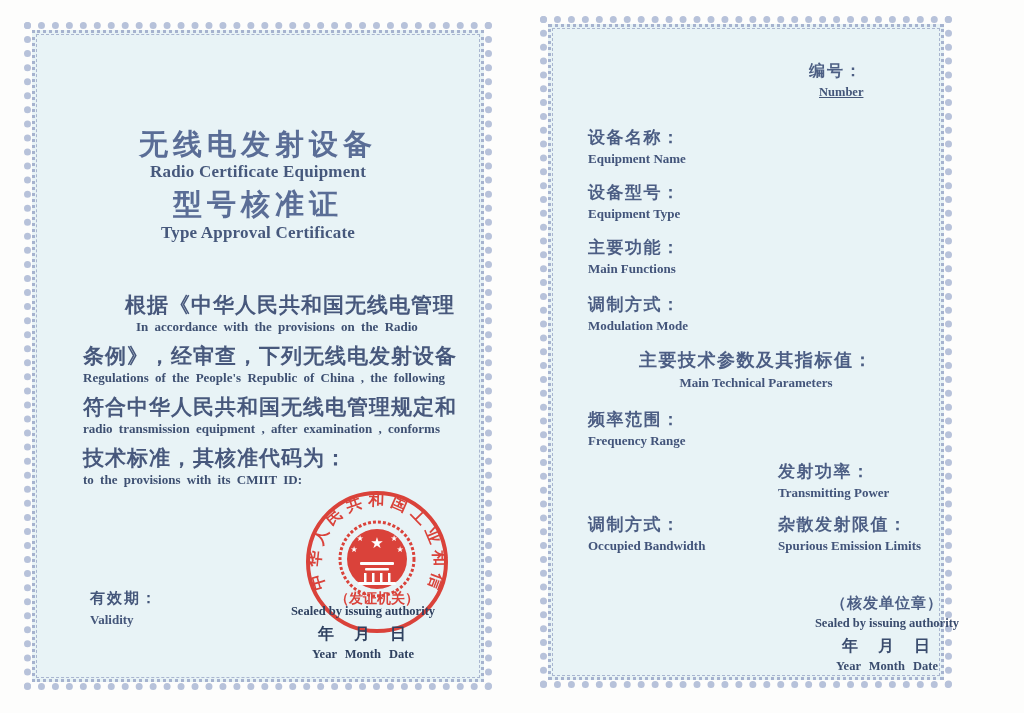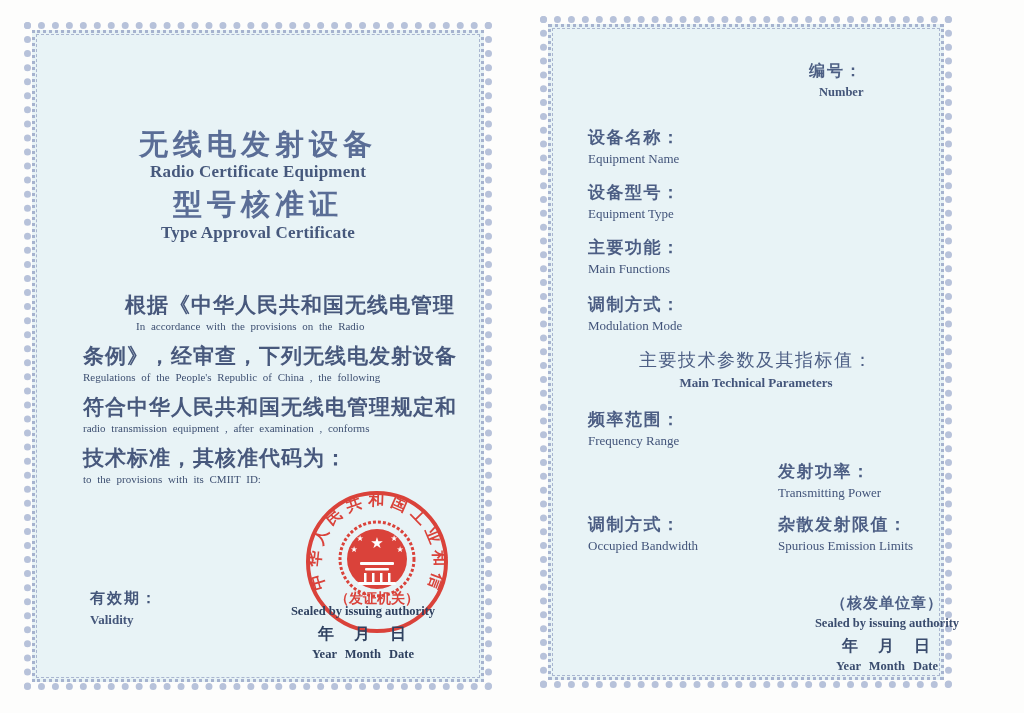--- a/index.html
+++ b/index.html
@@ -28,46 +28,46 @@
 
   
   .title-block { left:20px; right:20px; top:96px; text-align:center; color:#5d6f96; }
   .title-zh { font-size:29px; font-weight:bold; letter-spacing:5px; line-height:1.05; color:#5a6d96; }
   .title-en { font-size:17px; font-weight:bold; color:#46587c; margin-top:3px; letter-spacing:.2px; }
   .title-zh + .title-en { margin-bottom:7px; }
 
   .body-block { left:48px; top:260px; width:382px; }
   .body-line { margin-bottom:10px; }
   .body-zh { font-size:21px; font-weight:bold; color:#47587c; line-height:25px; letter-spacing:1px; white-space:nowrap; }
-  .body-en { font-size:11px; font-weight:normal; color:#3e5072; line-height:15px; word-spacing:3px; margin-top:1px; white-space:nowrap; }
+  .body-en { font-size:13px; font-weight:bold; color:#3e5072; line-height:15px; word-spacing:3px; margin-top:1px; white-space:nowrap; }
   .indent-zh { padding-left:42px; }
   .indent-en { padding-left:53px; }
 
   .validity-block { left:55px; top:556px; color:#44567a; }
   .validity-zh { font-size:15px; font-weight:bold; letter-spacing:2px; }
   .validity-en { font-size:13px; font-weight:bold; margin-top:4px; }
 
   .seal-svg { left:261px; top:452px; width:162px; height:162px; }
 
   .seal-caption { left:240px; top:571px; width:176px; text-align:center; color:#2f4160; z-index:3; }
   .sealed-by { font-size:12.5px; font-weight:bold; }
   .date-zh { font-size:16px; font-weight:bold; margin-top:5px; letter-spacing:2px; }
   .date-en { font-size:12.5px; font-weight:bold; margin-top:2px; word-spacing:5px; }
 
   
   .number-block { left:258px; top:34px; }
   .num-zh { font-size:16px; font-weight:bold; color:#4d5f84; letter-spacing:2px; }
-  .num-en { font-size:12.5px; font-weight:bold; color:#44567a; margin-top:3px; padding-left:10px; }
+  .num-en { font-size:12.5px; font-weight:bold; color:#44567a; margin-top:3px; padding-left:10px;text-decoration:underline; }
 
   .field { position:absolute; }
   .field-zh { font-size:17px; font-weight:bold; color:#4c5e84; letter-spacing:1.5px; white-space:nowrap; }
-  .field-en { font-size:13px; font-weight:normal; color:#42547a; margin-top:2px; white-space:nowrap; }
+  .field-en { font-size:13px; font-weight:bold; color:#42547a; margin-top:2px; white-space:nowrap; }
 
   .params-title { left:30px; right:10px; top:321px; text-align:center; }
-  .params-zh { font-size:18px; font-weight:normal; color:#4c5e84; letter-spacing:1.5px; }
+  .params-zh { font-size:18px; font-weight:bold; color:#4c5e84; letter-spacing:1.5px; }
   .params-en { font-size:13px; font-weight:bold; color:#42547a; margin-top:3px; }
 
   .stamp-block { left:250px; top:567px; width:172px; text-align:center; color:#3a4c6e; }
   .stamp-zh { font-size:15px; font-weight:bold; letter-spacing:1px; color:#4c5e84; }
   .stamp-sealed { font-size:12.5px; font-weight:bold; margin-top:3px; }
 </style>
 </head>
 <body>
 
 <div id="canvas">

